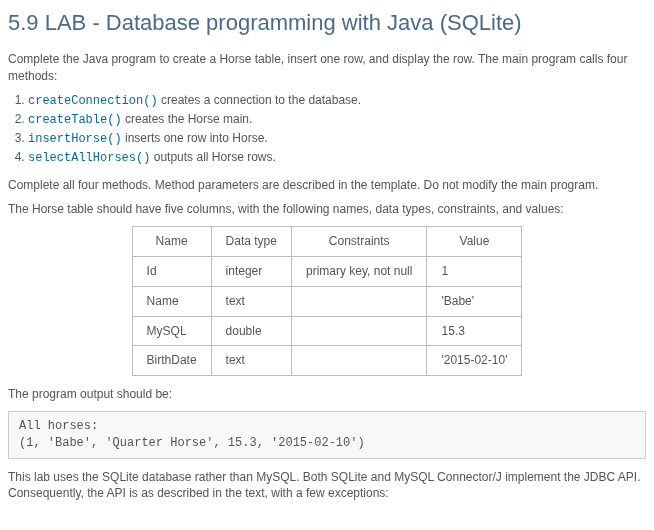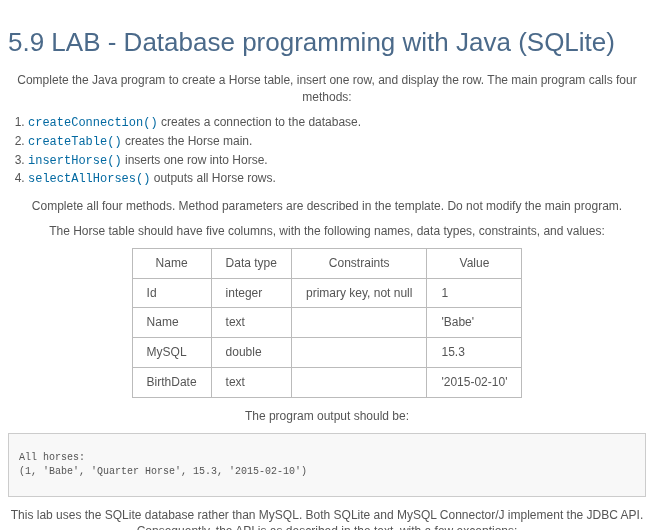--- a/index.html
+++ b/index.html
@@ -7,28 +7,27 @@
     color: #444;
     font-size: 12px;
     margin: 0;
     padding: 4px 8px;
     width: 654px;
     box-sizing: border-box;
     line-height: 1.4;
   }
   .title {
     color: #4b6a8a;
-    font-size: 26px;
+    font-size: 22px;
     font-weight: normal;
-    margin: 20px 0 12px 0;
+    margin: 4px 0 12px 0;
   }
   .para {
     margin: 8px 0;
     color: #555;
-    text-align: center;
   }
   ol.methods {
     margin: 6px 0 10px 20px;
     padding: 0;
     color: #555;
   }
   ol.methods li {
     margin: 1px 0;
   }
   .code-inline {
@@ -51,22 +50,22 @@
   table.schema th {
     text-align: center;
     font-weight: normal;
     background: #fff;
     color: #555;
   }
   .output-box {
     border: 1px solid #ccc;
     background: #f8f8f8;
     font-family: "Courier New", monospace;
-    font-size: 10px;
-    padding: 17px 10px;
+    font-size: 12px;
+    padding: 6px 10px;
     margin: 6px 0 10px 0;
     white-space: pre;
     color: #555;
   }
 </style>
 </head>
 <body>
 
 <div class="title">5.9 LAB - Database programming with Java (SQLite)</div>
 

